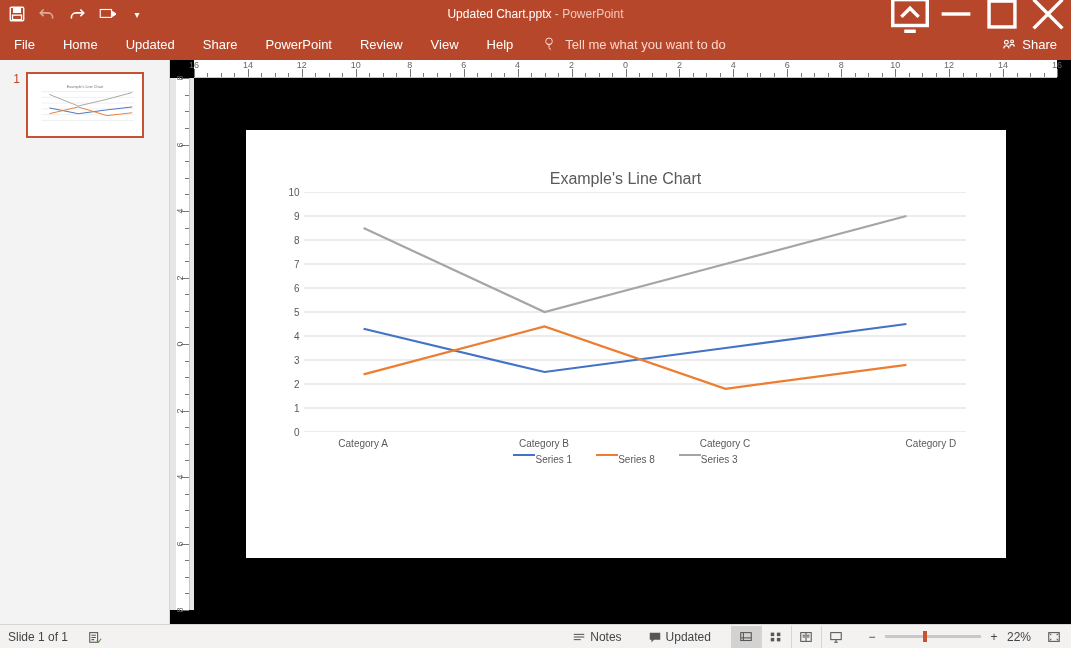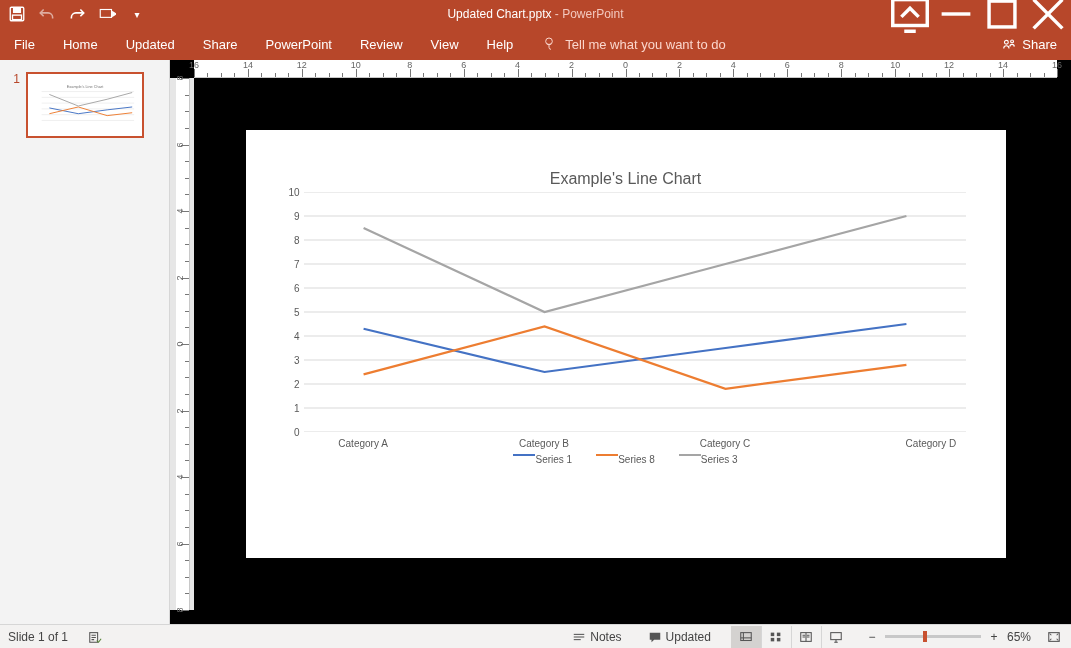--- a/index.html
+++ b/index.html
@@ -440,21 +440,21 @@
           <line x1="8" y1="11" x2="8" y2="14"></line>
         </svg>
       </span>
   </div>
   <div class="zoom">
     <span class="pm">−</span>
     <div class="track">
         <div class="thumb" style="left:40%"></div>
       </div>
     <span class="pm">+</span>
-    <span>65%</span>
+    <span>22%</span>
   </div>
   <span class="btn" style="padding:0 2px">
     <svg class="icon" viewBox="0 0 16 16" fill="none" stroke="#555" stroke-width="1.2">
         <rect x="2" y="3" width="12" height="10"></rect>
         <path d="M5 6 L3 4 M11 6 L13 4 M5 10 L3 12 M11 10 L13 12"></path>
       </svg>
   </span>
 </div>
 
 </body></html>

